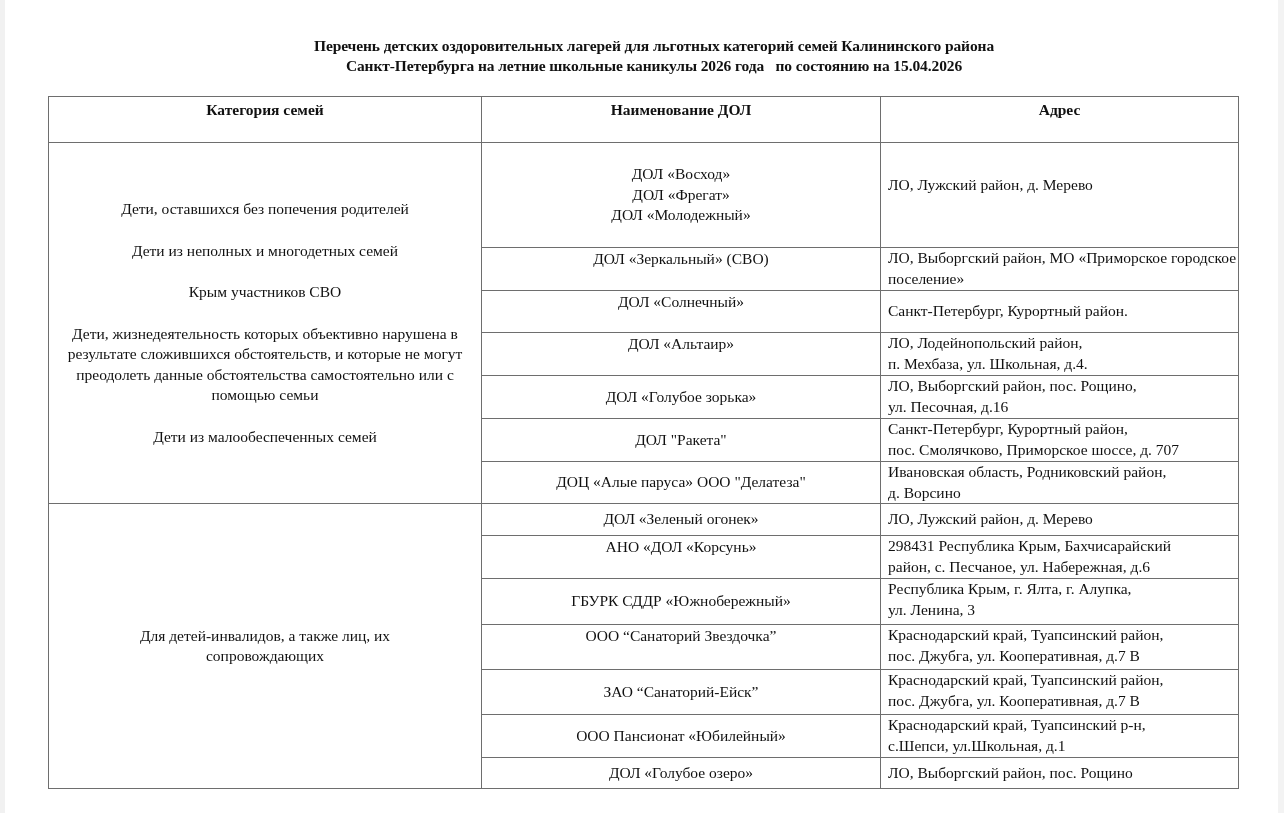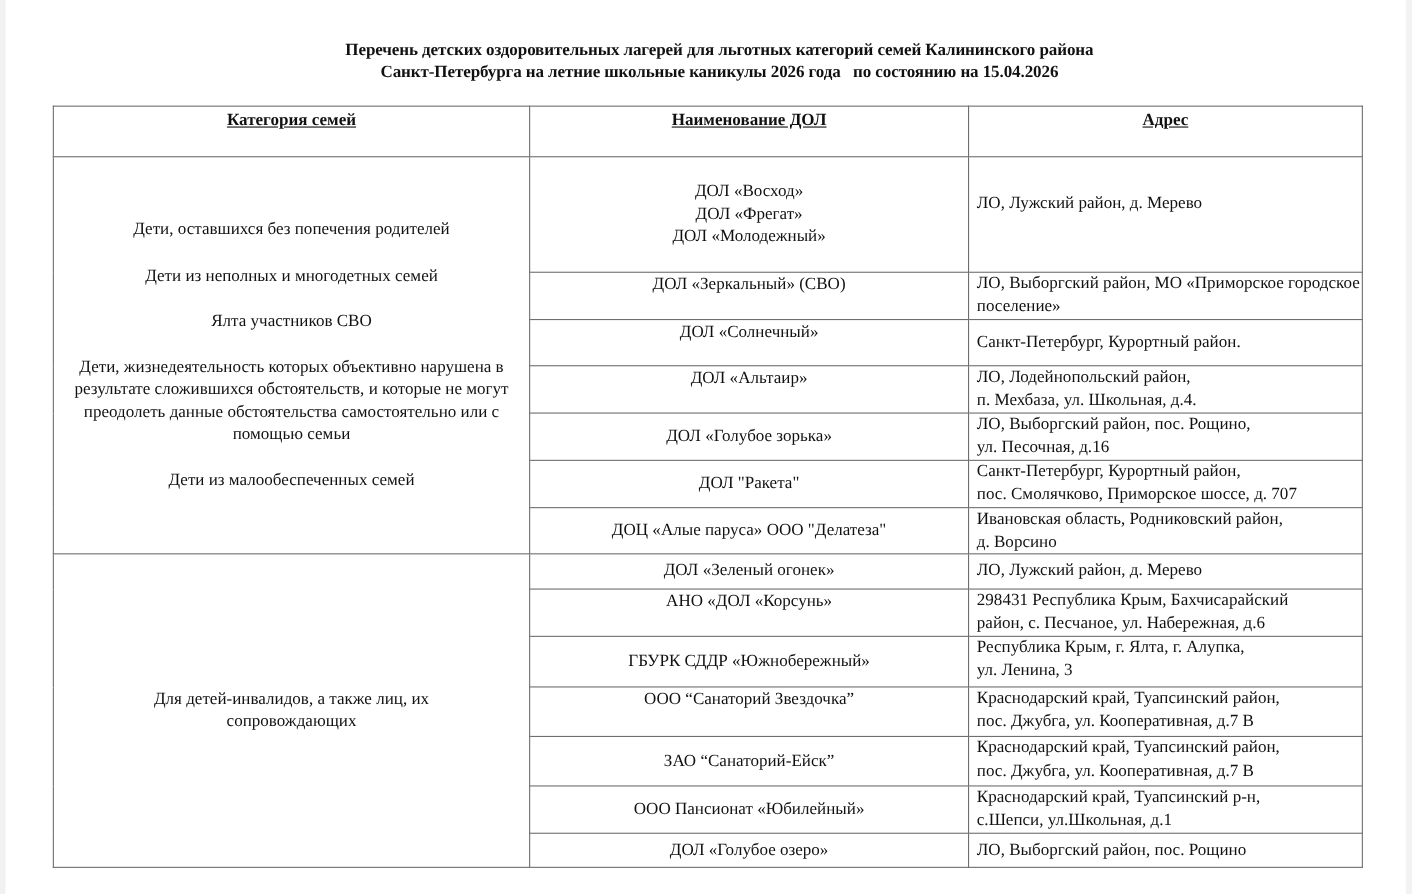--- a/index.html
+++ b/index.html
@@ -52,21 +52,20 @@
     col.c1 { width: 433px; }
     col.c2 { width: 399px; }
     col.c3 { width: 358px; }
 
     th {
       font-weight: bold;
       height: 42px;
       vertical-align: top;
       padding-top: 3px !important;
       text-align: center;
-      text-decoration: underline;
     }
     td.cat {
       text-align: center;
       vertical-align: middle;
       padding: 18px 8px !important;
     }
     td.cat .para { display: block; margin: 0; }
     td.cat .para + .para { margin-top: 21px; }
     td.name {
       text-align: center;
@@ -107,21 +106,21 @@
       <th>Наименование ДОЛ</th>
       <th>Адрес</th>
     </tr>
   </thead>
   <tbody>
 
     <tr style="height:105px;">
       <td class="cat" rowspan="7">
         <span class="para">Дети, оставшихся без попечения родителей</span>
         <span class="para">Дети из неполных и многодетных семей</span>
-        <span class="para">Ялта участников СВО</span>
+        <span class="para">Крым участников СВО</span>
         <span class="para">Дети, жизнедеятельность которых объективно нарушена в результате сложившихся обстоятельств, и которые не могут преодолеть данные обстоятельства самостоятельно или с помощью семьи</span>
         <span class="para">Дети из малообеспеченных семей</span>
       </td>
       <td class="name mid">
         <span class="name-line">ДОЛ «Восход»</span>
         <span class="name-line">ДОЛ «Фрегат»</span>
         <span class="name-line">ДОЛ «Молодежный»</span>
       </td>
       <td class="addr" style="padding-top:32px !important;">ЛО, Лужский район, д. Мерево</td>
     </tr>

